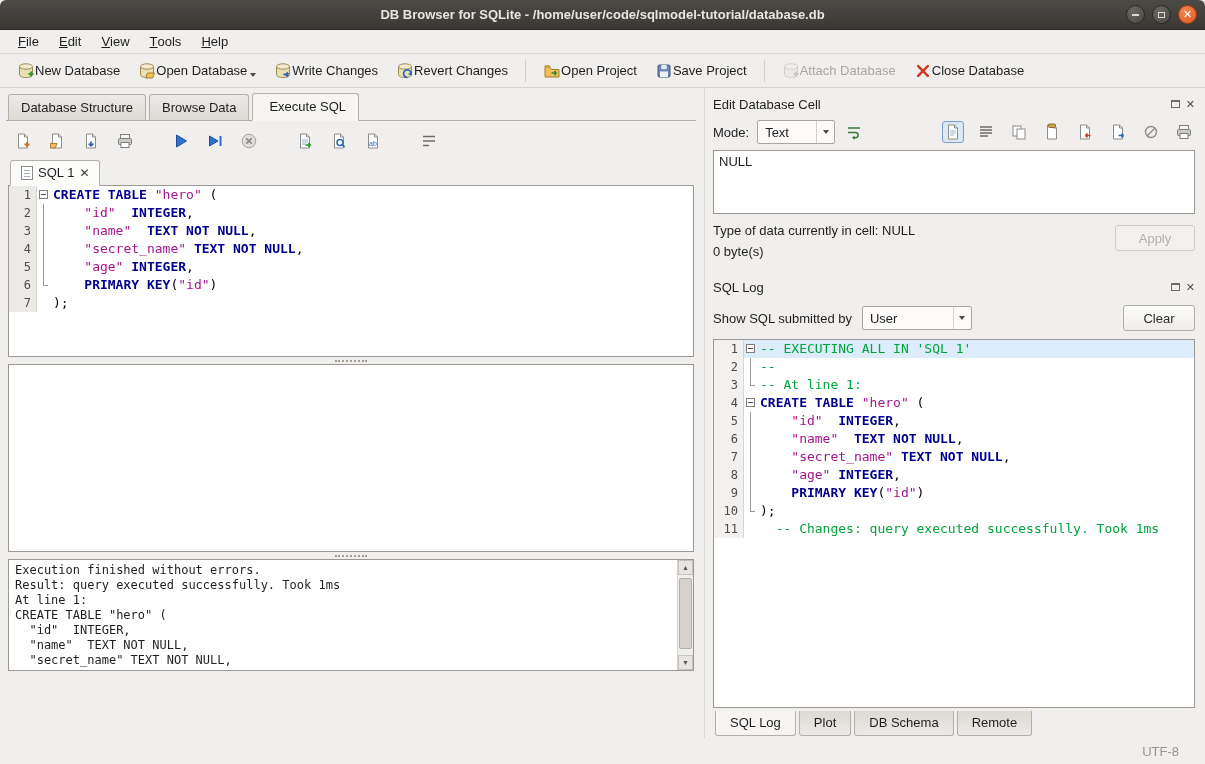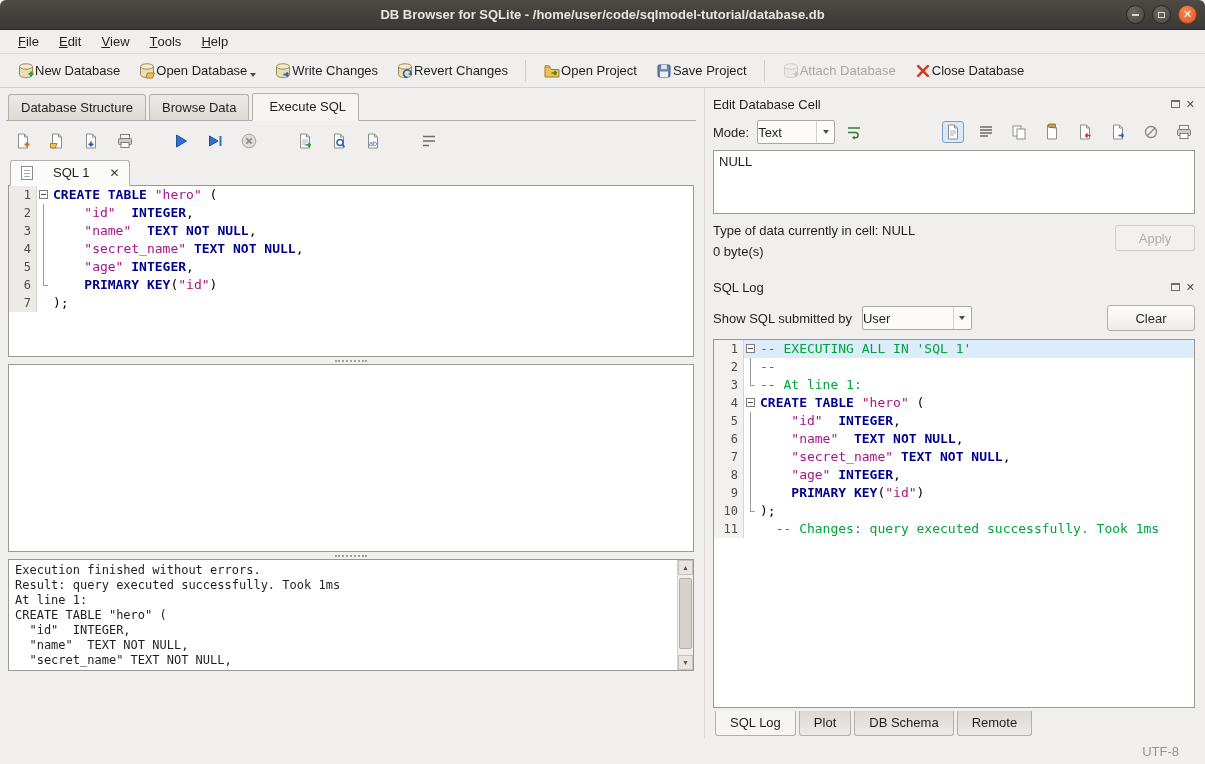--- a/index.html
+++ b/index.html
@@ -42,21 +42,21 @@
   .tab { padding:5px 12px 5px; background:linear-gradient(#eceae7,#ddd9d4); border:1px solid #b3b0ab; border-bottom:none; margin-right:3px; border-radius:3px 3px 0 0; }
   .tab.active { background:#f6f5f3; padding-bottom:6px; border-bottom:1px solid #f6f5f3; margin-bottom:-1px;padding-left:16px; }
   .tab-page { flex:1; border-top:1px solid #b3b0ab; display:flex; flex-direction:column; padding:2px 0 0; }
   
   .sql-toolbar { display:flex; align-items:center; padding:7px 6px 6px; gap:12px; }
   .sql-toolbar .gap { width:10px; }
   .icon-btn { width:22px; height:22px; display:flex; align-items:center; justify-content:center; border-radius:3px; }
   .icon-btn.active { border:1px solid #7d9cc6; background:#dde8f5; }
   
   .sql-tabbar { display:flex; align-items:flex-end; height:27px; padding-left:4px; position:relative; z-index:2; }
-  .sql-tab { display:flex; align-items:center; gap:20px; padding:4px 10px 5px; background:#fbfbfa; border:1px solid #b3b0ab; border-bottom:1px solid #fff; margin-bottom:-1px; border-radius:3px 3px 0 0; }
+  .sql-tab { display:flex; align-items:center; gap:5px; padding:4px 10px 5px; background:#fbfbfa; border:1px solid #b3b0ab; border-bottom:1px solid #fff; margin-bottom:-1px; border-radius:3px 3px 0 0; }
   .sql-tab-close { color:#3a3a3a; font-size:12px; font-weight:bold; line-height:1; }
   .doc-mini { width:12px; height:14px; border:1px solid #8c8c8c; background:#fff; position:relative; }
   .doc-mini::before { content:""; position:absolute; left:2px; right:2px; top:3px; height:1px; background:#9bb0c8; box-shadow:0 3px 0 #9bb0c8, 0 6px 0 #9bb0c8; }
   
   .editor-box { height:172px; border:1px solid #9b9792; background:#fff; margin:0 2px; overflow:hidden; }
   .code-view { font-family:"DejaVu Sans Mono","Liberation Mono",monospace; font-size:13px; }
   .code-row { display:flex; height:18px; line-height:18px; }
   .ln { width:28px; flex:none; text-align:right; padding-right:5px; background:#eceae6; border-right:1px solid #d8d4cf; color:#4c4c4c; font-size:12px; }
   .fold { width:14px; flex:none; position:relative; }
   .foldbox { position:absolute; left:2px; top:4px; width:9px; height:9px; border:1px solid #7e7e7e; background:#fff; }
@@ -80,21 +80,21 @@
   .sb-track { flex:1; position:relative; }
   .sb-thumb { position:absolute; left:1px; right:1px; top:4%; height:88%; background:#d5d2cd; border:1px solid #b2afaa; border-radius:2px; }
   
   .dock-header { display:flex; align-items:center; height:20px; margin-bottom:2px; }
   .dock-title { flex:1; }
   .dock-icons { display:flex; gap:6px; align-items:center; }
   .dock-float { width:9px; height:8px; border:1px solid #6f6c67; border-top-width:2px; }
   .dock-close { font-size:11px; color:#504d48; line-height:1; }
   .mode-row { display:flex; align-items:center; gap:8px; height:32px; }
   .mode-icons { display:flex; gap:11px; align-items:center; margin-left:auto; }
-  .combo { display:inline-flex; align-items:center; background:#fcfbfa; border:1px solid #aaa7a2; border-radius:2px; height:24px; }
+  .combo { display:inline-flex; align-items:center; background:#fcfbfa; border:1px solid #aaa7a2; border-radius:2px; height:24px; padding-left:7px; }
   .combo-arrow { width:18px; height:100%; border-left:1px solid #d5d2ce; margin-left:7px; display:flex; align-items:center; justify-content:center; }
   .combo-arrow::before { content:""; border-top:4px solid #4a4a4a; border-left:3.5px solid transparent; border-right:3.5px solid transparent; }
   .cell-box { height:64px; border:1px solid #9b9792; background:#fff; margin-top:2px; padding:3px 5px; }
   .type-row { position:relative; margin-top:9px; height:44px; }
   .byte-text { margin-top:6px; }
   .btn { font-family:inherit; font-size:13px; color:#2c2c2c; background:linear-gradient(#fdfdfc,#eeece9); border:1px solid #b1aea9; border-radius:3px; height:26px; padding:0 16px; }
   .btn.disabled { color:#b2afaa; background:#f3f1ef; border-color:#d0cdc8; }
   .apply-btn { position:absolute; right:0; top:2px; width:80px; }
   .sqllog-header { margin-top:10px; }
   .filter-row { display:flex; align-items:center; gap:10px; margin:6px 0 8px; }
@@ -510,21 +510,21 @@
         <span class="dock-close">✕</span>
       </span>
     </div>
     <div class="filter-row">
       <span>Show SQL submitted by</span>
       <span class="combo" style="width:110px">
         <span style="flex:1">User</span>
         <span class="combo-arrow"></span>
       </span>
       <span class="spacer"></span>
-      <button class="btn" style="width:88px">Clear</button>
+      <button class="btn" style="width:72px">Clear</button>
     </div>
     <div class="log-box code-view" id="sql-log-view">
         <div class="code-row hl">
           <div class="ln">1</div>
           <div class="fold">
             <span class="foldbox"></span>
           </div>
           <div class="codetext"><span class="tk-cm">-- EXECUTING ALL IN 'SQL 1'</span></div>
         </div>
         <div class="code-row">

